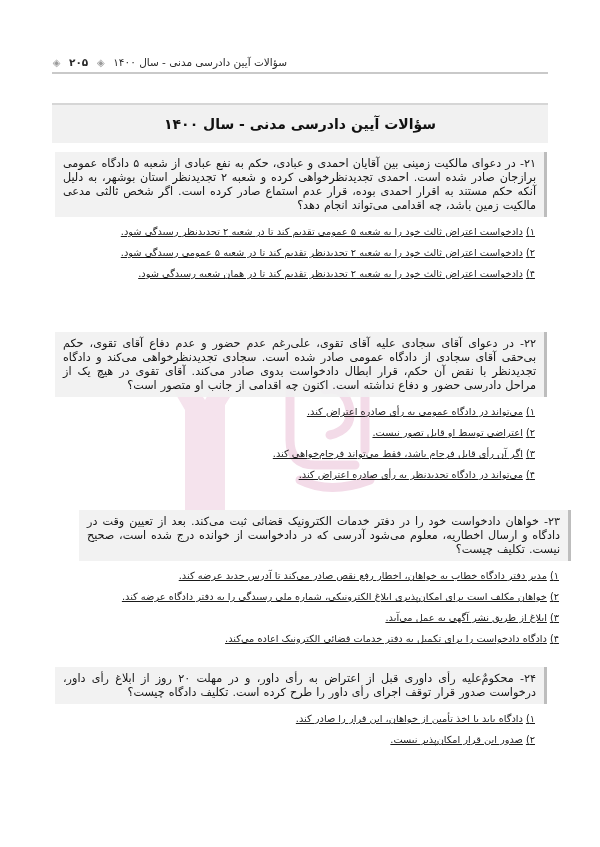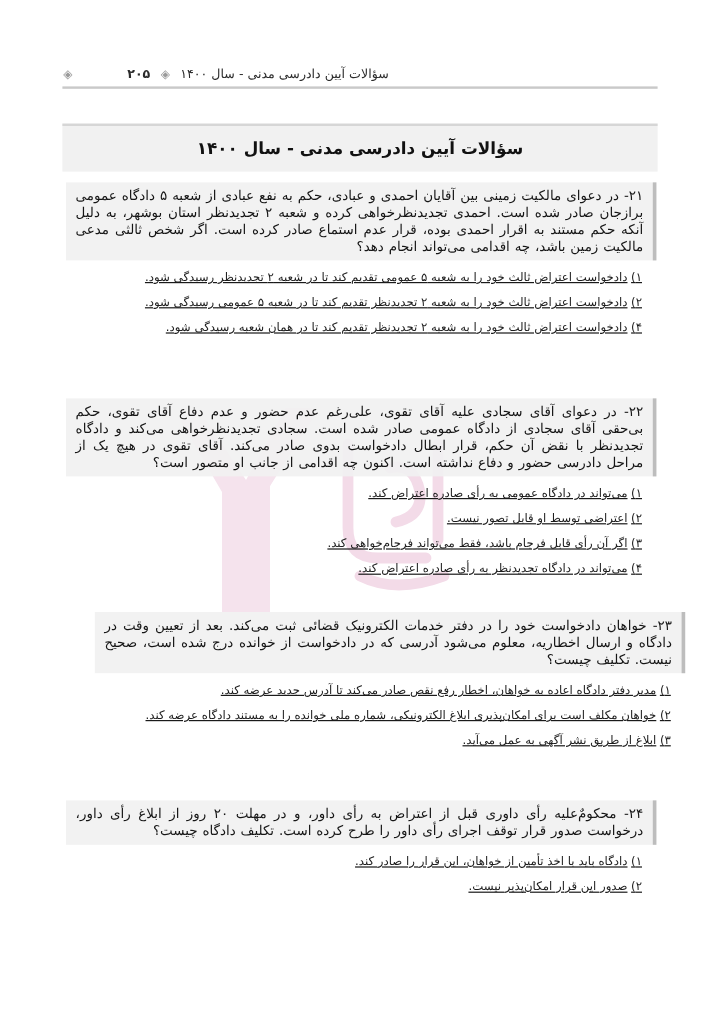--- a/index.html
+++ b/index.html
@@ -35,21 +35,21 @@
     .running-header .header-inner {
       display: flex;
       align-items: center;
       gap: 8px;
       direction: rtl;
       font-size: 10.5px;
       color: #2b2b2b;
       margin-left: 0;
     }
     .running-header .rh-title { font-size: 10.5px; }
-    .running-header .rh-page { font-weight: bold; font-size: 10.5px; margin-left: 37px; }
+    .running-header .rh-page { font-weight: bold; font-size: 10.5px; }
     .running-header .diamond {
       display: inline-block;
       width: 9px; height: 9px;
       color: #9a9a9a;
       font-size: 10px;
       line-height: 9px;
       text-align: center;
     }
     .header-rule {
       position: absolute;
@@ -178,23 +178,24 @@
       <li><span class="opt-num">۴)</span><span>می‌تواند در دادگاه تجدیدنظر به رأی صادره اعتراض کند.</span></li>
     </ul>
   </div>
 
   <div class="question" style="top:510px;margin-left:24px;">
     <div class="q-box">
       <span class="q-num">۲۳-</span>
       <span>خواهان دادخواست خود را در دفتر خدمات الکترونیک قضائی ثبت می‌کند. بعد از تعیین وقت در دادگاه و ارسال اخطاریه، معلوم می‌شود آدرسی که در دادخواست از خوانده درج شده است، صحیح نیست. تکلیف چیست؟</span>
     </div>
     <ul class="options">
-      <li><span class="opt-num">۱)</span><span>مدیر دفتر دادگاه اعاده به خواهان، اخطار رفع نقص صادر می‌کند تا آدرس جدید عرضه کند.</span></li>
-      <li><span class="opt-num">۲)</span><span>خواهان مکلف است برای امکان‌پذیری ابلاغ الکترونیکی، شماره ملی خوانده را به مستند دادگاه عرضه کند.</span></li>
+      <li><span class="opt-num">۱)</span><span>مدیر دفتر دادگاه خطاب به خواهان، اخطار رفع نقص صادر می‌کند تا آدرس جدید عرضه کند.</span></li>
+      <li><span class="opt-num">۲)</span><span>خواهان مکلف است برای امکان‌پذیری ابلاغ الکترونیکی، شماره ملی رسیدگی را به دفتر دادگاه عرضه کند.</span></li>
       <li><span class="opt-num">۳)</span><span>ابلاغ از طریق نشر آگهی به عمل می‌آید.</span></li>
+      <li><span class="opt-num">۴)</span><span>دادگاه دادخواست را برای تکمیل به دفتر خدمات قضائی الکترونیک اعاده می‌کند.</span></li>
     </ul>
   </div>
 
   <div class="question" style="top:667px;">
     <div class="q-box">
       <span class="q-num">۲۴-</span>
       <span>محکومٌ‌علیه رأی داوری قبل از اعتراض به رأی داور، و در مهلت ۲۰ روز از ابلاغ رأی داور، درخواست صدور قرار توقف اجرای رأی داور را طرح کرده است. تکلیف دادگاه چیست؟</span>
     </div>
     <ul class="options">
       <li><span class="opt-num">۱)</span><span>دادگاه باید با اخذ تأمین از خواهان، این قرار را صادر کند.</span></li>

